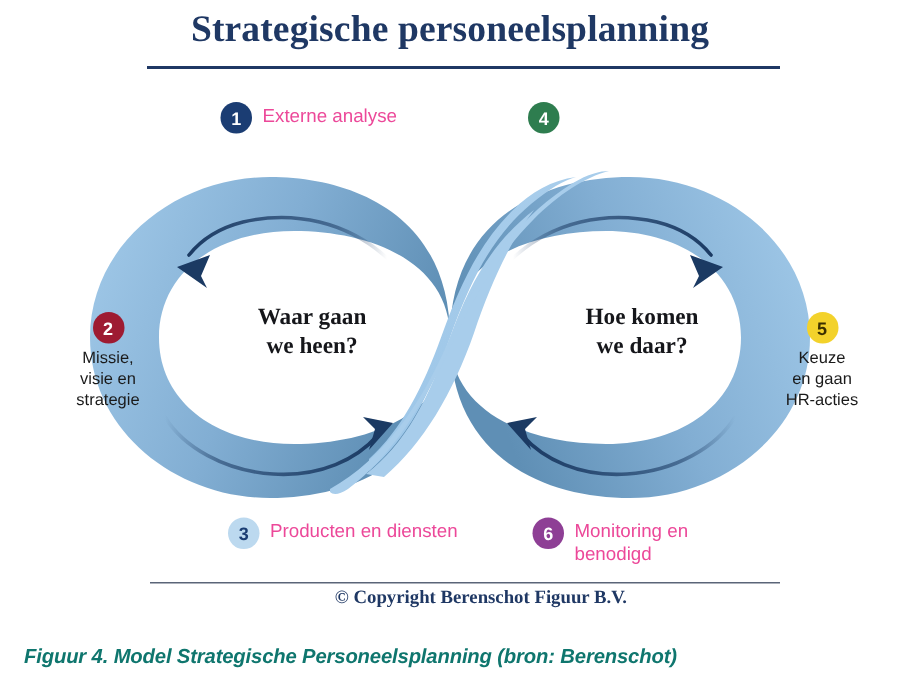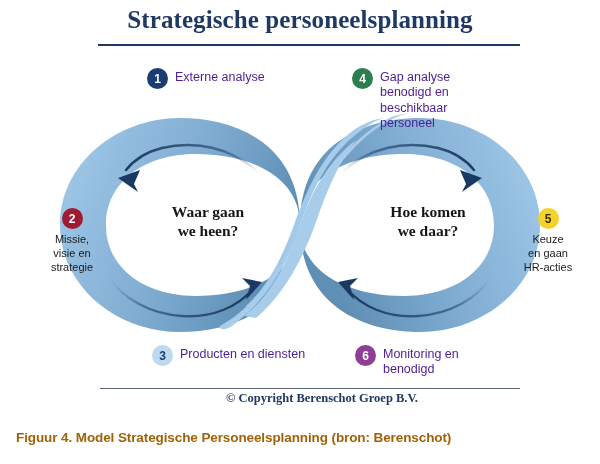--- a/index.html
+++ b/index.html
@@ -87,21 +87,21 @@
 
   .step {
     position: absolute;
     display: flex;
     align-items: flex-start;
     gap: 7px;
   }
   .step .label {
     font-family: "Liberation Sans", sans-serif;
     font-size: 12.5px;
-    color: #4c1d95;
+    color: #ec4899;
     line-height: 1.22;
     white-space: pre-line;
     padding-top: 2px;
   }
 
   
   #step-1 { left: 147px; top: 68px; }
   #step-4 { left: 352px; top: 68px; }
   #step-3 { left: 152px; top: 345px; }
   #step-6 { left: 355px; top: 345px; }
@@ -148,23 +148,24 @@
     color: #1f3864;
     white-space: nowrap;
   }
 
   
   .figure-caption {
     position: absolute;
     left: 16px;
     top: 430px;
     font-family: "Liberation Sans", sans-serif;
+    font-style: italic;
     font-weight: 700;
     font-size: 13.5px;
-    color: #a16207;
+    color: #0f766e;
     white-space: nowrap;
     letter-spacing: -0.1px;
   }
 </style>
 </head>
 <body>
 
 <div id="figure">
 
   <div class="title">Strategische personeelsplanning</div>
@@ -294,22 +295,20 @@
   <div class="loop-caption" id="caption-right">Hoe komen
 we daar?</div>
 
   <div class="step" id="step-1">
     <span class="badge b1">1</span>
     <span class="label">Externe analyse</span>
   </div>
 
   <div class="step" id="step-4">
     <span class="badge b4">4</span>
-    <span class="label">Gap analyse benodigd en
-beschikbaar personeel</span>
   </div>
 
   <div class="step" id="step-3">
     <span class="badge b3">3</span>
     <span class="label">Producten en diensten</span>
   </div>
 
   <div class="step" id="step-6">
     <span class="badge b6">6</span>
     <span class="label">Monitoring en benodigd</span>
@@ -323,17 +322,17 @@
   </div>
 
   <div class="step-side" id="step-5">
     <span class="badge b5">5</span>
     <div class="label">Keuze
 en gaan
 HR-acties</div>
   </div>
 
   <div class="rule-bottom"></div>
-  <div class="copyright">© Copyright Berenschot Groep B.V.</div>
+  <div class="copyright">© Copyright Berenschot Figuur B.V.</div>
 
   <div class="figure-caption">Figuur 4. Model Strategische Personeelsplanning (bron: Berenschot)</div>
 
 </div>
 
 </body></html>

